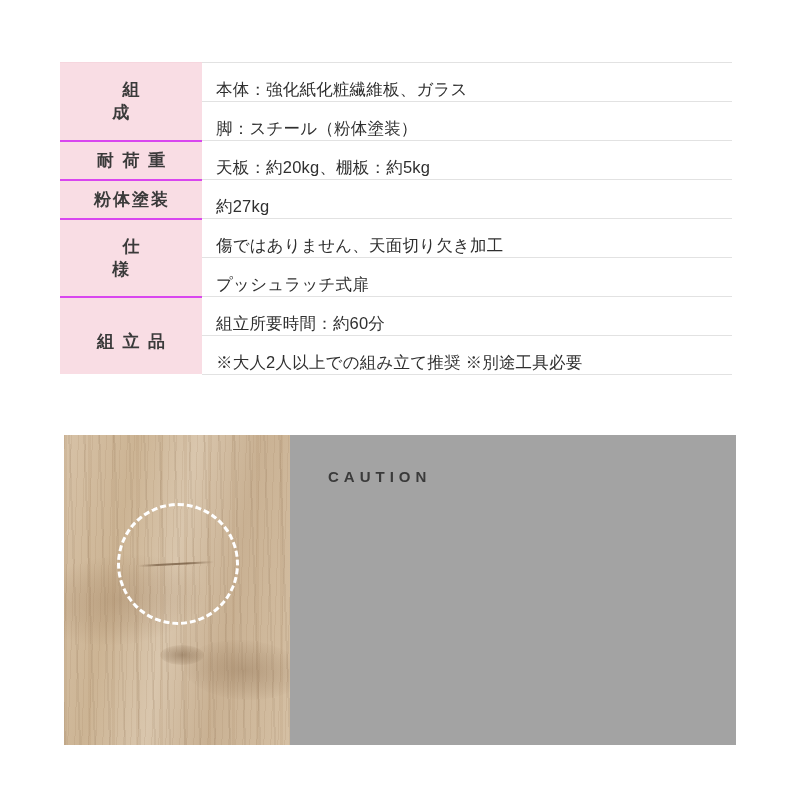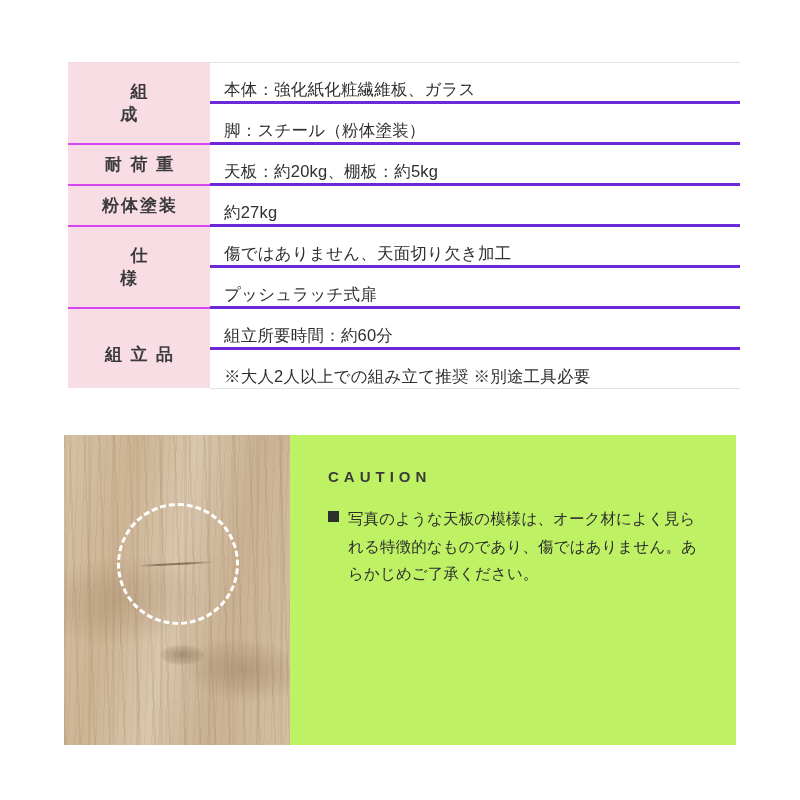--- a/index.html
+++ b/index.html
@@ -18,32 +18,32 @@
   .page {
     position: relative;
     width: 800px;
     height: 800px;
     overflow: hidden;
   }
 
   
   .spec-table {
     position: absolute;
-    left: 68px;
+    left: 60px;
     top: 62px;
     width: 672px;
     border-collapse: collapse;
     table-layout: fixed;
   }
   .spec-table tr {
     height: 37px;
   }
   .spec-table td {
     vertical-align: middle;
-    border-top: 3px solid #6d28d9;
+    border-top: 1px solid #6d28d9;
     border-bottom: 1px solid #e2e2e2;
     padding: 0;
   }
   .spec-table tr:first-child td {
     border-top: 1px solid #e2e2e2;
   }
   .spec-table tr:first-child td.th-cell {
     border-top: 1px solid #f6d6de;
   }
   td.th-cell {
@@ -146,21 +146,21 @@
     left: 74px;
     top: 128px;
     width: 76px;
     height: 2px;
     background: linear-gradient(90deg, rgba(110,84,58,0.0) 0%, rgba(110,84,58,0.65) 25%, rgba(110,84,58,0.75) 65%, rgba(110,84,58,0.0) 100%);
     transform: rotate(-3deg);
   }
 
   .caution-body {
     flex: 1;
-    background: #bef264;
+    background: #a3a3a3;
     padding: 33px 26px 0 38px;
     box-sizing: border-box;
   }
   .caution-title {
     font-size: 15px;
     font-weight: bold;
     letter-spacing: 5px;
     color: #3a3a3a;
     margin: 0 0 20px 0;
   }
@@ -239,21 +239,17 @@
 
   <div class="caution">
     <div class="wood">
       <div class="grain-knot"></div>
       <div class="crack"></div>
       <div class="dash-circle"></div>
     </div>
     <div class="caution-body">
       <div class="caution-title">CAUTION</div>
 
-      <div class="bullet-item">
-        <span class="bullet-mark"></span>
-        <span class="bullet-text">写真のような天板の模様は、オーク材によく見られる特徴的なものであり、傷ではありません。あらかじめご了承ください。</span>
-      </div>
 
     </div>
   </div>
 
 </div>
 
 </body></html>

